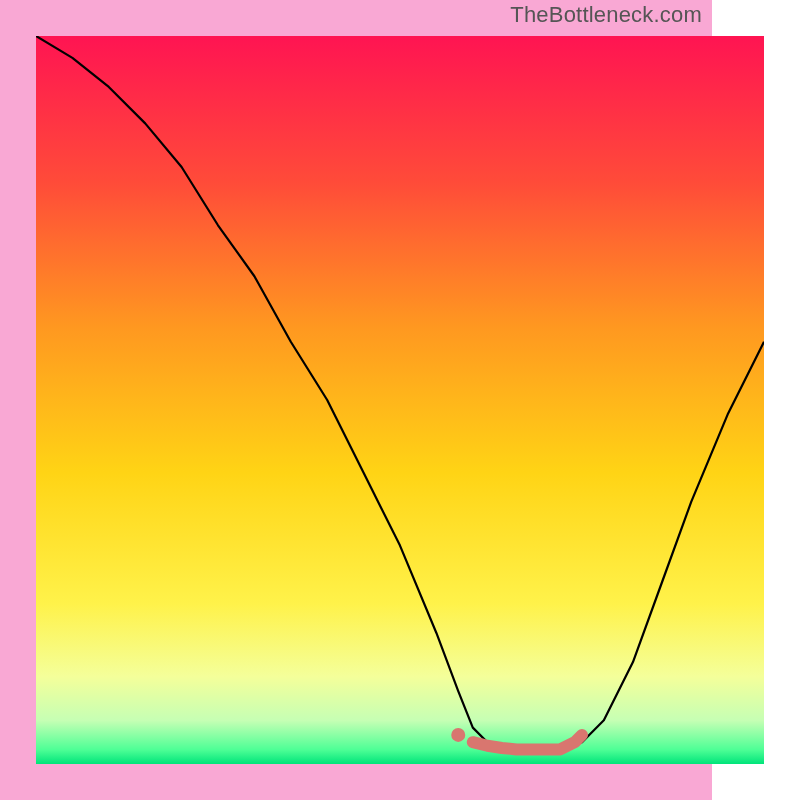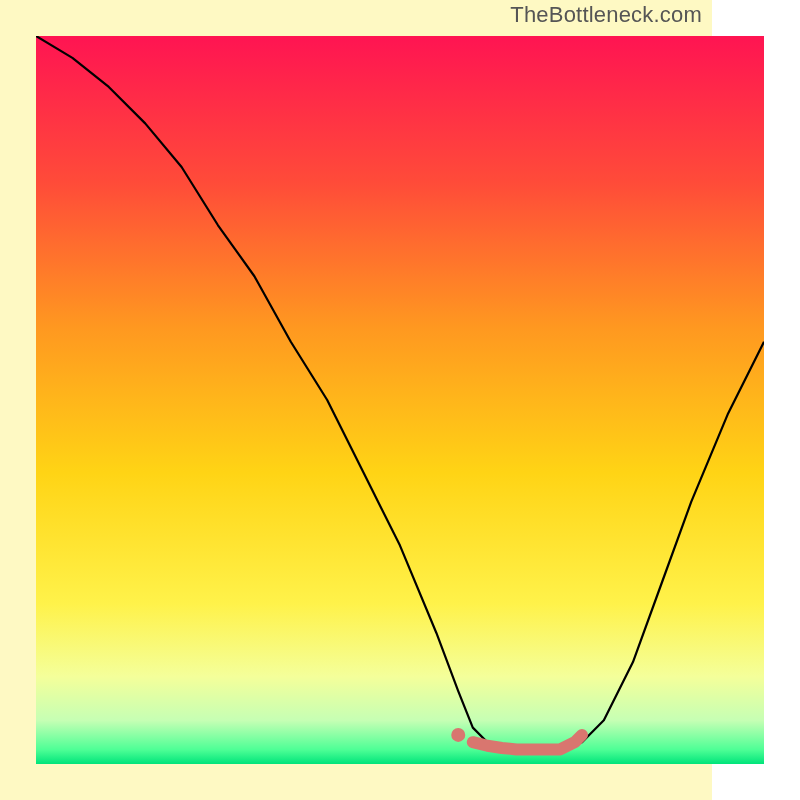--- a/index.html
+++ b/index.html
@@ -8,21 +8,21 @@
     background: #ffffff;
     width: 800px;
     height: 800px;
     overflow: hidden;
     font-family: Arial, Helvetica, sans-serif;
   }
   .frame {
     position: relative;
     width: 712px;
     height: 800px;
-    background: #fef9c3;
+    background: #f9a8d4;
   }
   .watermark {
     position: absolute;
     top: 2px;
     right: 10px;
     color: #555555;
     font-size: 22px;
     font-weight: 500;
     letter-spacing: 0.2px;
     z-index: 10;

